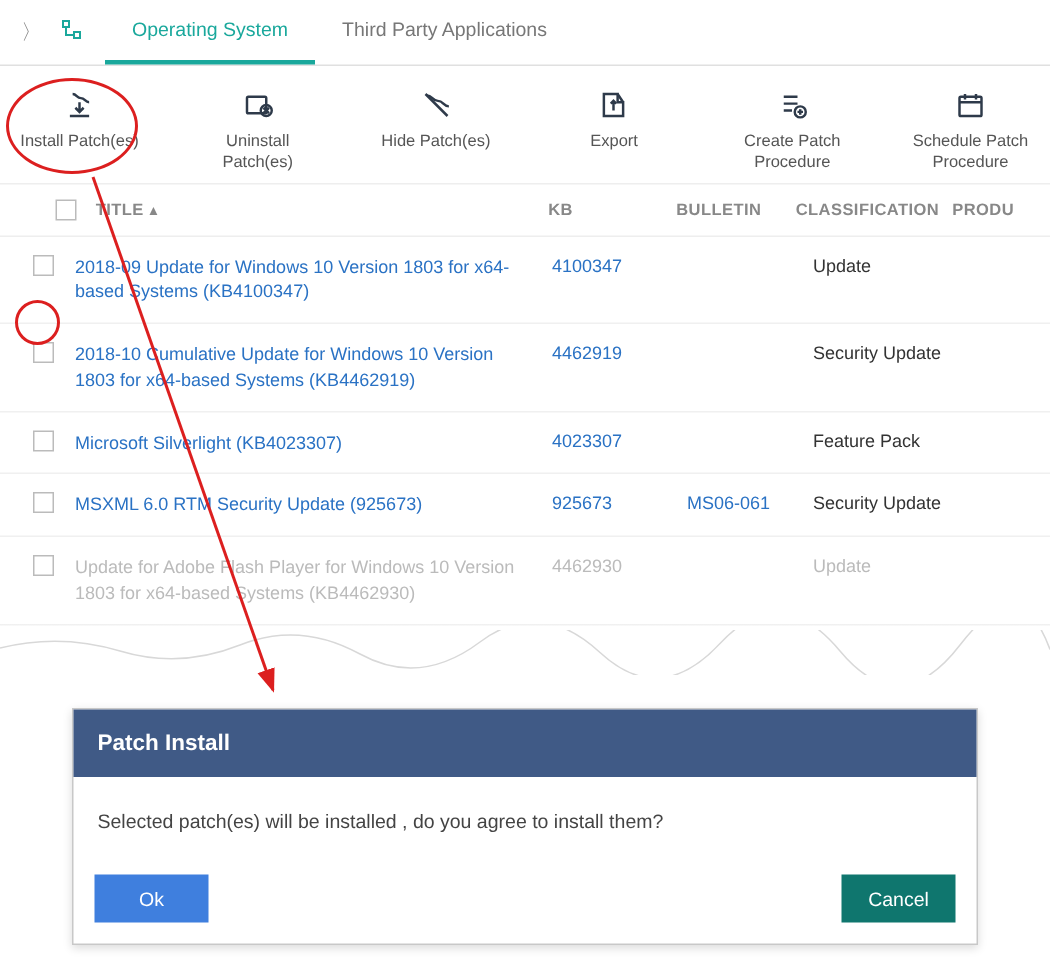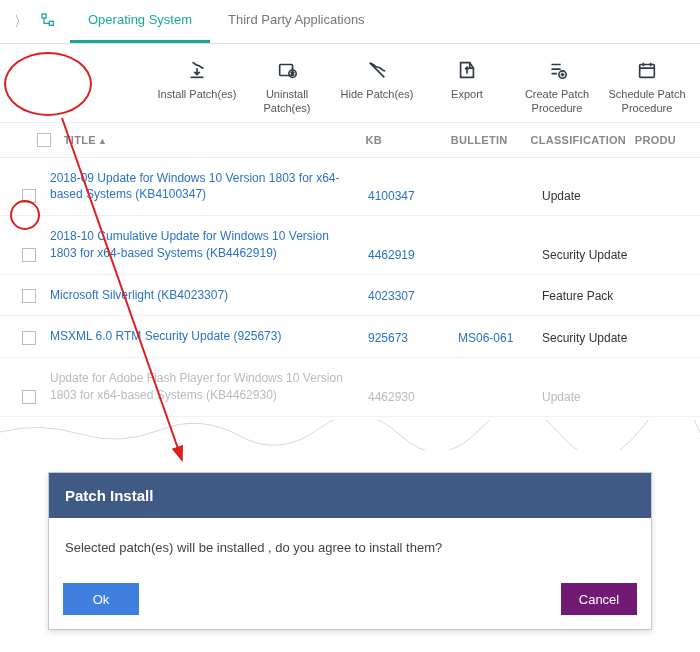--- a/index.html
+++ b/index.html
@@ -3,50 +3,50 @@
 <meta charset="utf-8">
 <style>
 *{box-sizing:border-box;margin:0;padding:0;font-family:Arial,Helvetica,sans-serif}
 body{background:#fff;width:700px;height:652px;position:relative;overflow:hidden;color:#333;font-size:13px}
 .topbar{display:flex;align-items:center;border-bottom:1px solid #e0e0e0;padding:0 0 0 8px;height:44px}
 .ex-icon{color:#888;padding:4px 6px;font-size:14px;cursor:default}
 .tree-icon{color:#1aa89c;padding:4px 6px;font-size:14px}
 .tabs{display:flex;margin-left:8px;height:100%}
 .tab{padding:12px 18px;color:#777;font-size:13px;border-bottom:3px solid transparent;cursor:pointer}
 .tab.active{color:#1aa89c;border-bottom-color:#1aa89c;font-weight:500}
-.toolbar{display:flex;justify-content:flex-end;padding:14px 8px 6px 8px}
+.toolbar{display:flex;justify-content:space-between;padding:14px 8px 6px 8px}
 .tbtn{display:flex;flex-direction:column;align-items:center;width:90px;text-align:center;font-size:11px;color:#555;cursor:pointer;line-height:1.25}
 .tbtn.disabled{color:#bbb}
 .tbtn .ic{height:24px;display:flex;align-items:center;justify-content:center;margin-bottom:6px}
 .tbtn svg{width:22px;height:22px}
 .cols{display:flex;align-items:center;padding:10px 24px;border-top:1px solid #eee;border-bottom:1px solid #eee;font-size:11px;color:#888;font-weight:600;letter-spacing:.3px}
 .c-chk{width:42px;display:flex;justify-content:center}
 .c-title{width:318px}
 .c-kb{width:90px}
 .c-bull{width:84px}
 .c-class{width:110px}
 .c-prod{flex:1}
 .chkbox{width:14px;height:14px;border:1px solid #bbb;background:#fff;display:inline-block}
 .rows{}
-.row{display:flex;align-items:flex-end;padding:12px 8px;border-bottom:1px solid #f0f0f0;font-size:12px}
+.row{display:flex;align-items:flex-start;padding:12px 8px;border-bottom:1px solid #f0f0f0;font-size:12px}
 .row .c-title{color:#2a72c4;cursor:pointer;padding-right:20px;line-height:1.4}
 .row .c-kb{color:#2a72c4;cursor:pointer}
 .row .c-bull{color:#2a72c4;cursor:pointer}
 .row.faded{color:#bbb}
 .row.faded .c-title,.row.faded .c-kb,.row.faded .c-bull,.row.faded .c-class{color:#bbb}
 .sort-ind{font-size:9px;margin-left:2px}
 .fade-mask{position:absolute;left:0;right:0;top:415px;height:50px;background:linear-gradient(rgba(255,255,255,0),#fff 60%);pointer-events:none}
 .wave{position:absolute;left:0;right:0;top:420px;height:30px;pointer-events:none}
 .dialog{position:absolute;left:48px;top:472px;width:604px;border:1px solid #c8c8c8;background:#fff;box-shadow:0 2px 6px rgba(0,0,0,.15)}
 .dlg-head{background:#405a86;color:#fff;padding:14px 16px;font-size:15px;font-weight:600}
 .dlg-body{padding:22px 16px 18px;font-size:13px;color:#444}
 .dlg-foot{display:flex;justify-content:space-between;gap:10px;padding:10px 14px 14px}
 .btn{min-width:76px;height:32px;border:none;font-size:13px;color:#fff;cursor:pointer}
 .btn.ok{background:#3f7fde}
-.btn.cancel{background:#701a75}
+.btn.cancel{background:#0f766e}
 .circ{position:absolute;border:2px solid #dc1f1f;border-radius:50%;pointer-events:none}
 .circ.c1{left:4px;top:52px;width:88px;height:64px}
 .circ.c2{left:10px;top:200px;width:30px;height:30px}
 .arrow-svg{position:absolute;left:0;top:0;pointer-events:none}
 </style>
 </head>
 <body>
 
 <div class="topbar">
   <span class="ex-icon">〉</span>

